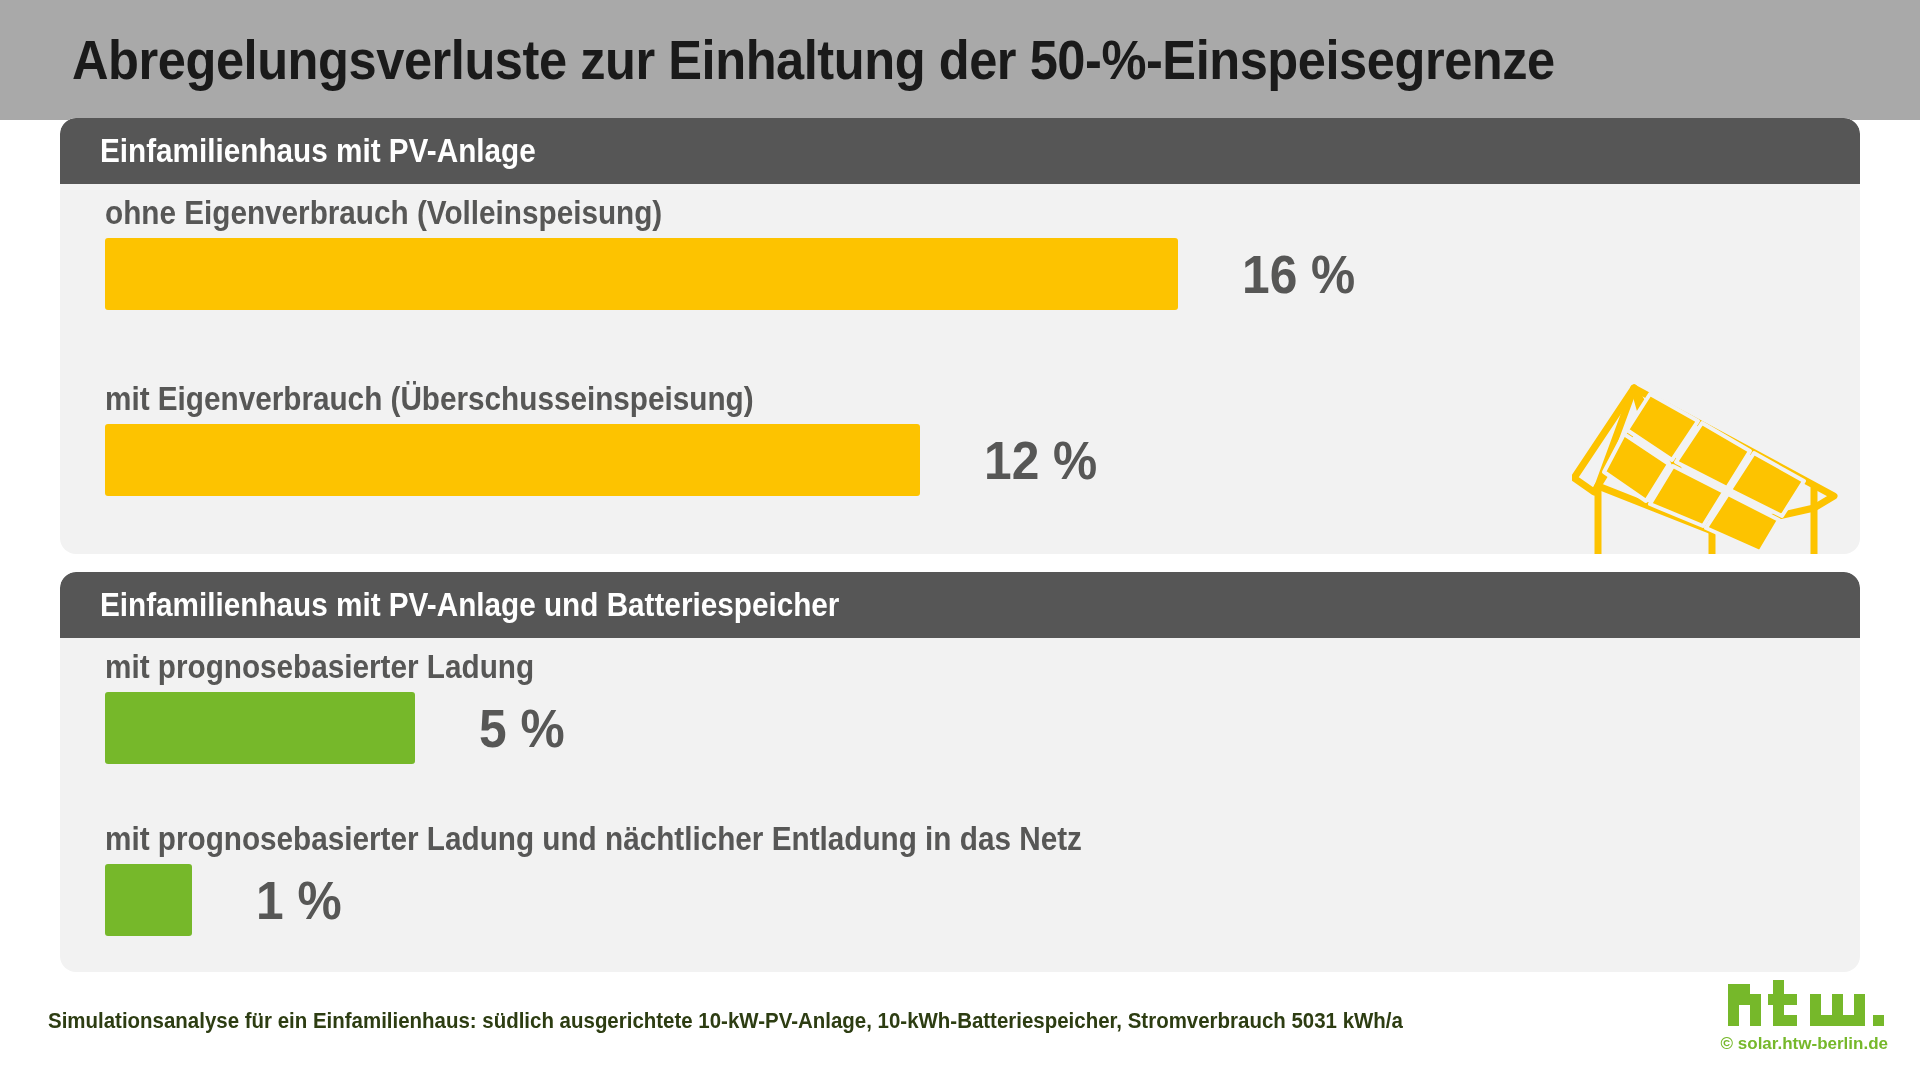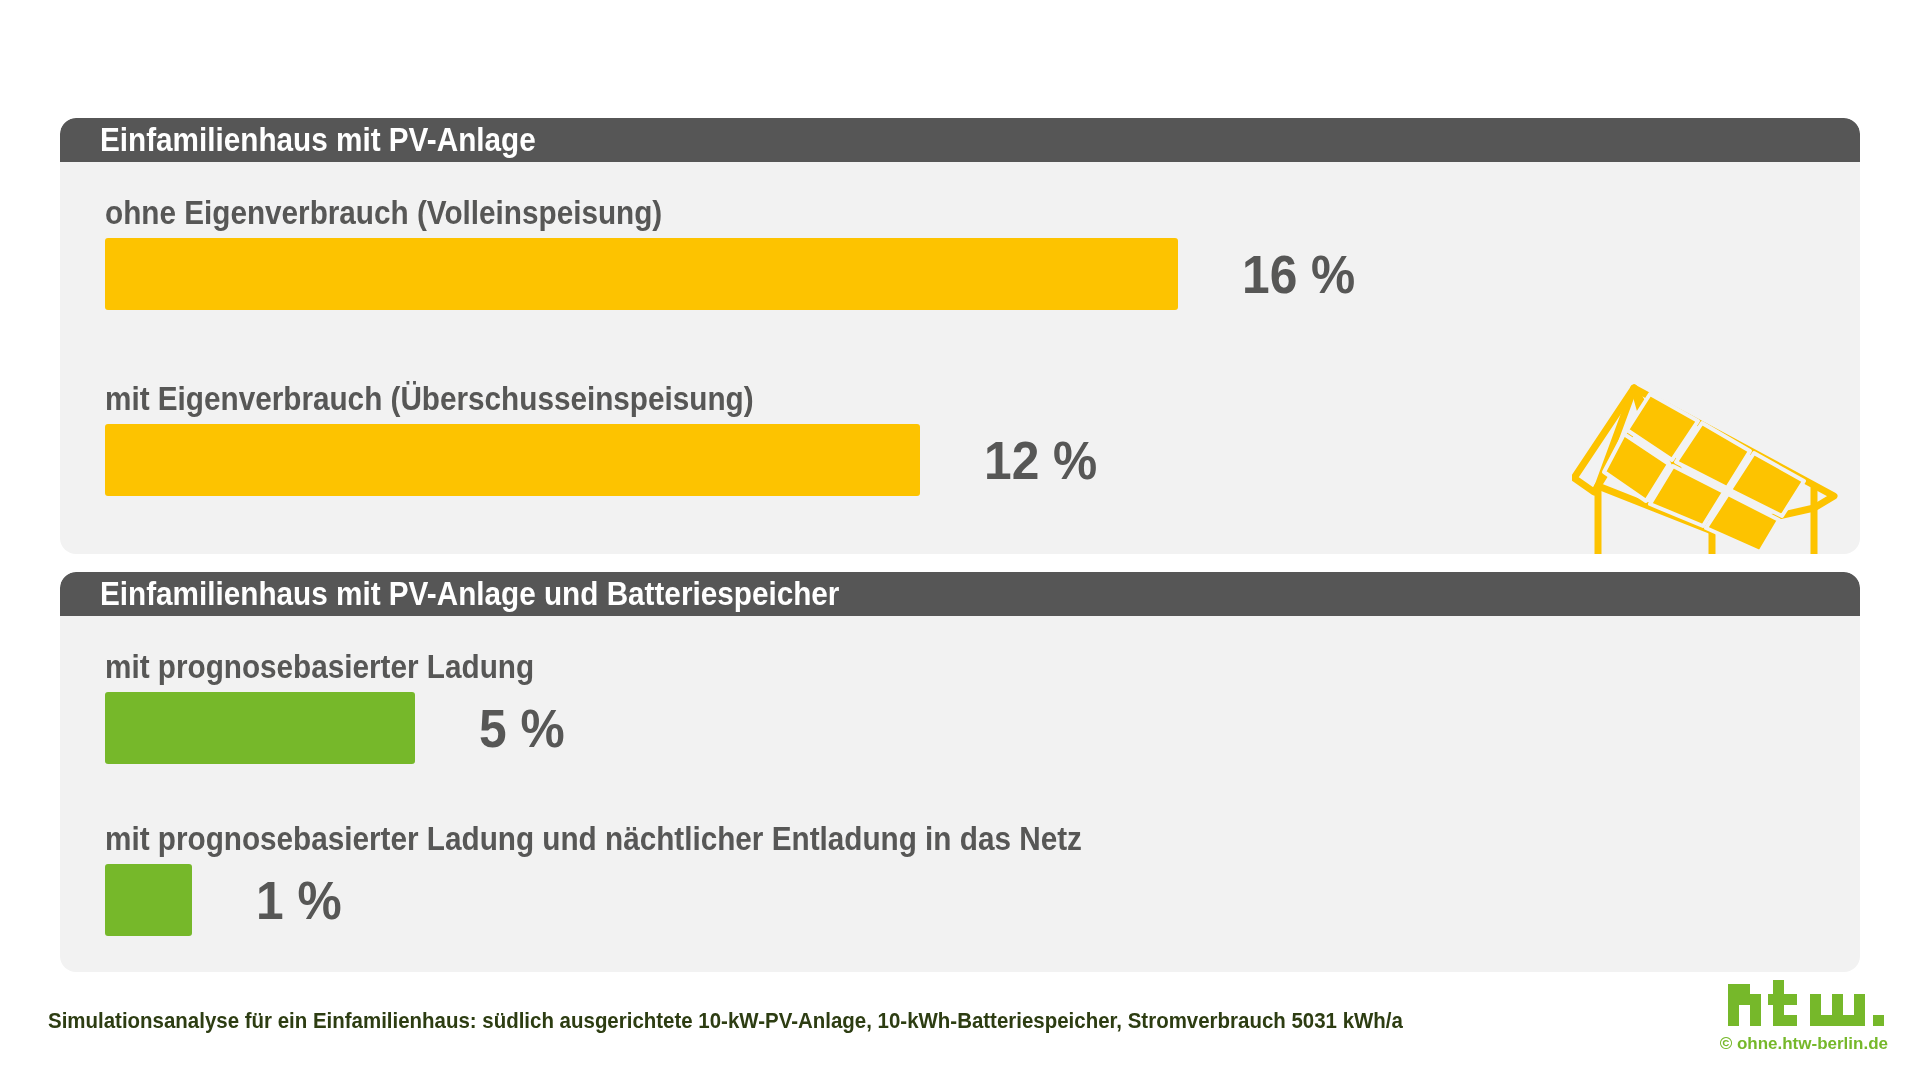--- a/index.html
+++ b/index.html
@@ -53,21 +53,21 @@
     overflow: hidden;
   }
   #panel-1 { top: 118px; height: 436px; }
   #panel-2 { top: 572px; height: 400px; text-align: right; }
 
   .panel-header {
     position: absolute;
     left: 0;
     top: 0;
     width: 1800px;
-    height: 44px;
+    height: 66px;
     background: #565656;
     border-radius: 16px 16px 0 0;
     display: flex;
     align-items: center;
   }
   .panel-header-text {
     margin-left: 40px;
     font-size: 33px;
     font-weight: bold;
     color: #ffffff;
@@ -159,20 +159,23 @@
     color: #76b82a;
     letter-spacing: 0px;
     white-space: nowrap;
   }
 </style>
 </head>
 <body>
 
 <div id="infographic">
 
+  <div class="title-band">
+    <div class="title-text">Abregelungsverluste zur Einhaltung der 50-%-Einspeisegrenze</div>
+  </div>
 
   <div class="panel" id="panel-1">
     <div class="panel-header">
       <div class="panel-header-text">Einfamilienhaus mit PV-Anlage</div>
     </div>
 
     <div class="bar-group" id="bg-1">
       <div class="bar-label">ohne Eigenverbrauch (Volleinspeisung)</div>
       <div class="bar-row">
         <div class="bar yellow" style="width:1073px"></div>
@@ -253,16 +256,16 @@
 
         <rect x="82" y="14" width="11" height="32"></rect>
         <rect x="93" y="35" width="11" height="11"></rect>
         <rect x="104" y="14" width="11" height="32"></rect>
         <rect x="115" y="35" width="11" height="11"></rect>
         <rect x="126" y="14" width="11" height="32"></rect>
 
         <rect x="145" y="35" width="11" height="11"></rect>
       </g>
     </svg>
-    <div class="logo-url">© ohne.htw-berlin.de</div>
+    <div class="logo-url">© solar.htw-berlin.de</div>
   </div>
 
 </div>
 
 </body></html>

